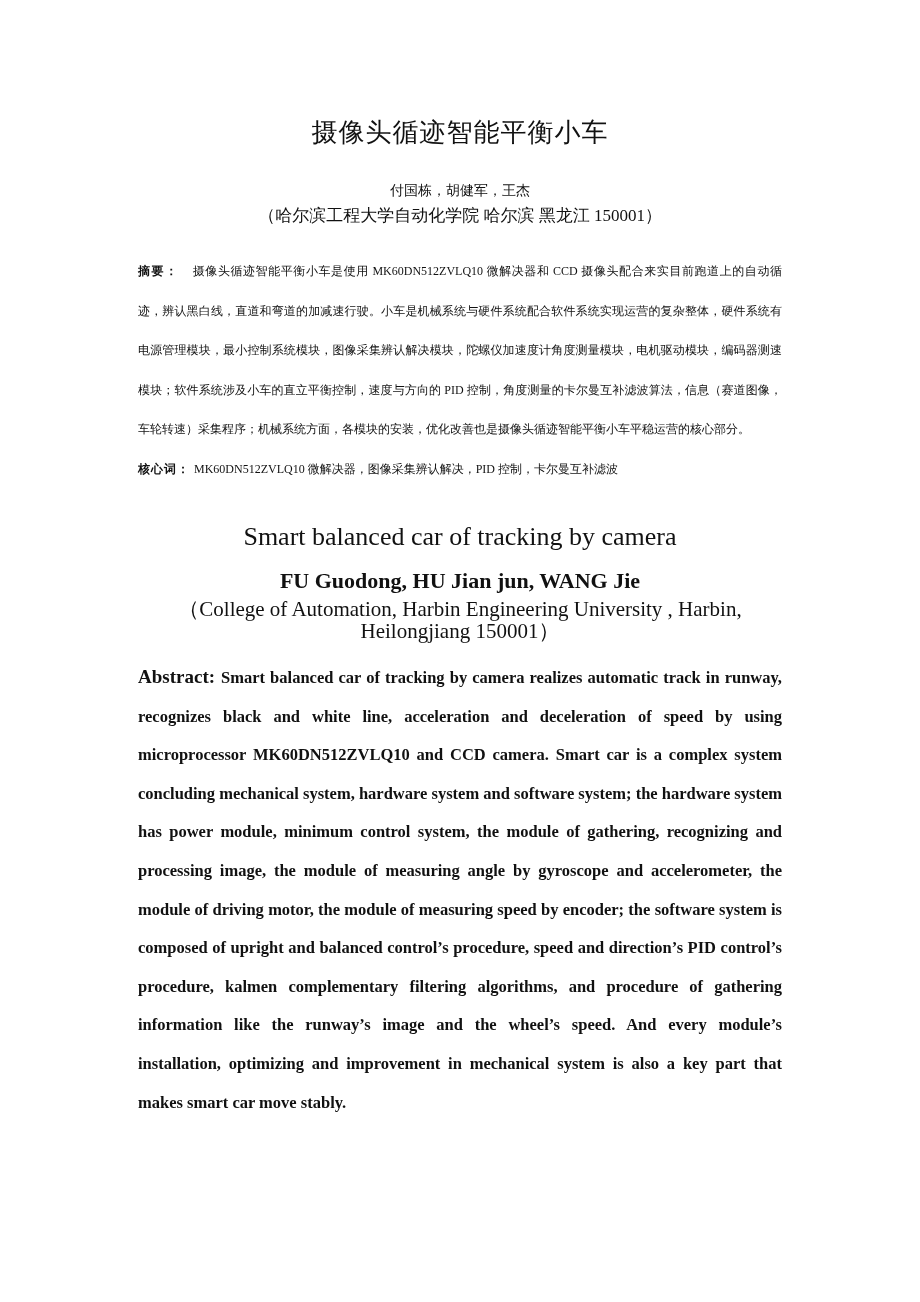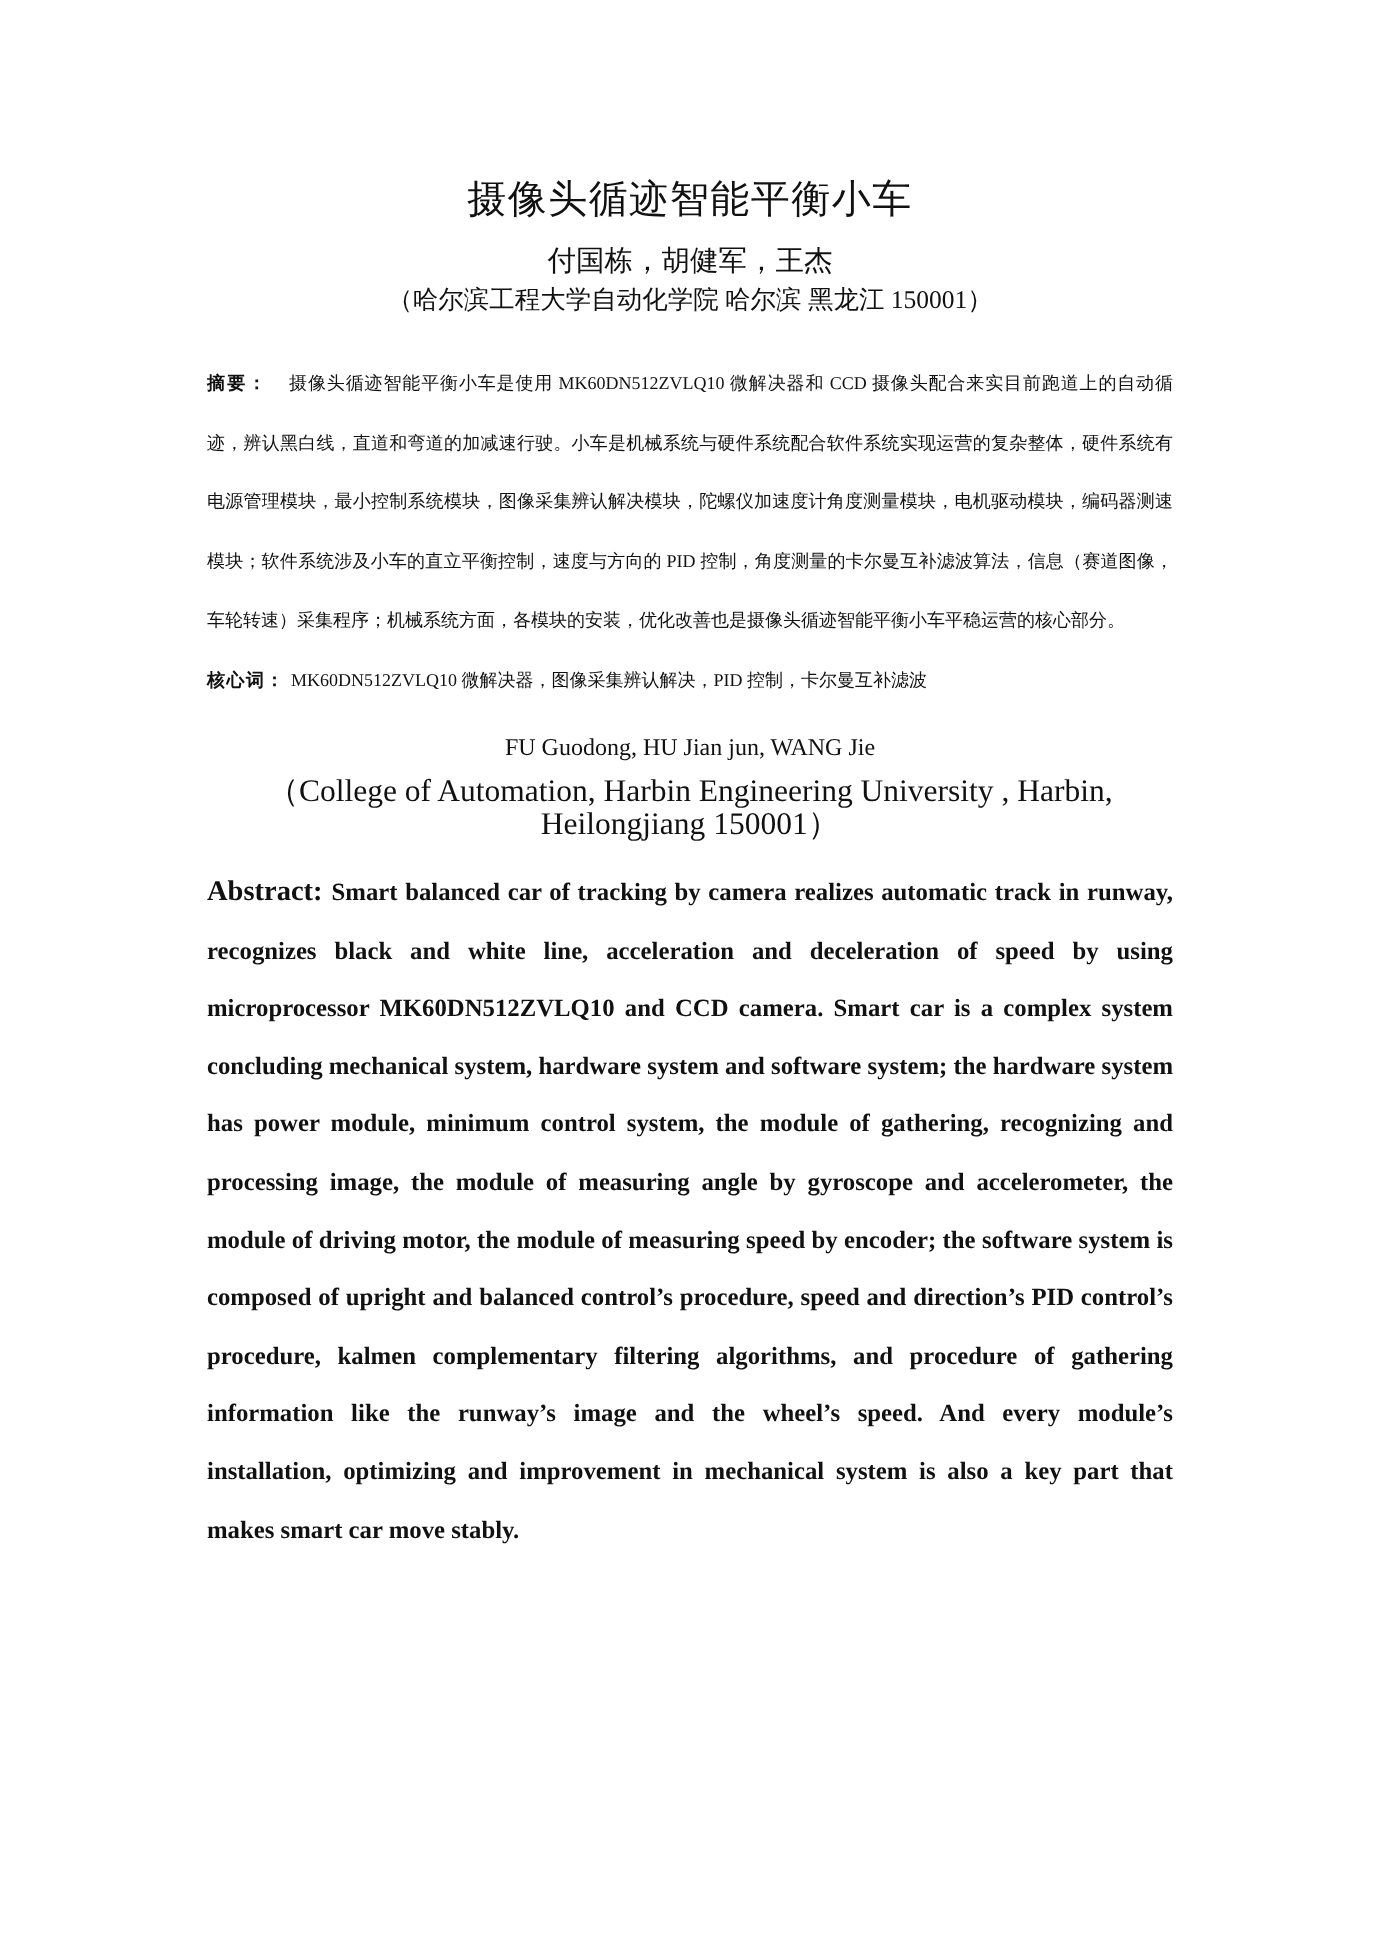--- a/index.html
+++ b/index.html
@@ -23,22 +23,22 @@
   }
   
   .cn-title {
     font-size: 26px;
     line-height: 34px;
     text-align: center;
     letter-spacing: 1px;
     white-space: nowrap;
   }
   .cn-authors {
-    margin-top: 14px;
-    font-size: 19px;
+    margin-top: 30px;
+    font-size: 14px;
     line-height: 22px;
     text-align: center;
   }
   .cn-affiliation {
     margin-top: 3px;
     font-size: 17px;
     line-height: 22px;
     text-align: center;
   }
   .cn-abstract {
@@ -61,23 +61,24 @@
   
   .en-title {
     margin-top: 30px;
     font-size: 26px;
     line-height: 36px;
     text-align: center;
     white-space: nowrap;
   }
   .en-authors {
     margin-top: 15px;
-    font-size: 16px;
+    font-size: 22px;
     line-height: 22px;
     text-align: center;
+    font-weight: bold;
   }
   .en-affiliation {
     margin-top: 6px;
     font-size: 21px;
     line-height: 22px;
     text-align: center;
   }
   .en-abstract {
     margin-top: 16px;
     font-size: 16.5px;
@@ -108,20 +109,21 @@
   <div class="cn-affiliation">（哈尔滨工程大学自动化学院 哈尔滨 黑龙江 150001）</div>
 
   <p class="cn-abstract">
     <span class="cn-label">摘要：</span><span>摄像头循迹智能平衡小车是使用 MK60DN512ZVLQ10 微解决器和 CCD 摄像头配合来实目前跑道上的自动循迹，辨认黑白线，直道和弯道的加减速行驶。小车是机械系统与硬件系统配合软件系统实现运营的复杂整体，硬件系统有电源管理模块，最小控制系统模块，图像采集辨认解决模块，陀螺仪加速度计角度测量模块，电机驱动模块，编码器测速模块；软件系统涉及小车的直立平衡控制，速度与方向的 PID 控制，角度测量的卡尔曼互补滤波算法，信息（赛道图像，车轮转速）采集程序；机械系统方面，各模块的安装，优化改善也是摄像头循迹智能平衡小车平稳运营的核心部分。</span>
   </p>
 
   <p class="cn-keywords">
     <span class="cn-label">核心词：</span><span>MK60DN512ZVLQ10 微解决器，图像采集辨认解决，PID 控制，卡尔曼互补滤波</span>
   </p>
 
+  <div class="en-title">Smart balanced car of tracking by camera</div>
 
   <div class="en-authors">FU Guodong, HU Jian jun, WANG Jie</div>
 
   <div class="en-affiliation">（College of Automation, Harbin Engineering University , Harbin, Heilongjiang 150001）</div>
 
   <p class="en-abstract">
     <span class="en-label">Abstract:</span><span>Smart balanced car of tracking by camera realizes automatic track in runway, recognizes black and white line, acceleration and deceleration of speed by using microprocessor MK60DN512ZVLQ10 and CCD camera. Smart car is a complex system concluding mechanical system, hardware system and software system; the hardware system has power module, minimum control system, the module of gathering, recognizing and processing image, the module of measuring angle by gyroscope and accelerometer, the module of driving motor, the module of measuring speed by encoder; the software system is composed of upright and balanced control’s procedure, speed and direction’s PID control’s procedure, kalmen complementary filtering algorithms, and procedure of gathering information like the runway’s image and the wheel’s speed. And every module’s installation, optimizing and improvement in mechanical system is also a key part that makes smart car move stably.</span>
   </p>
 
 

